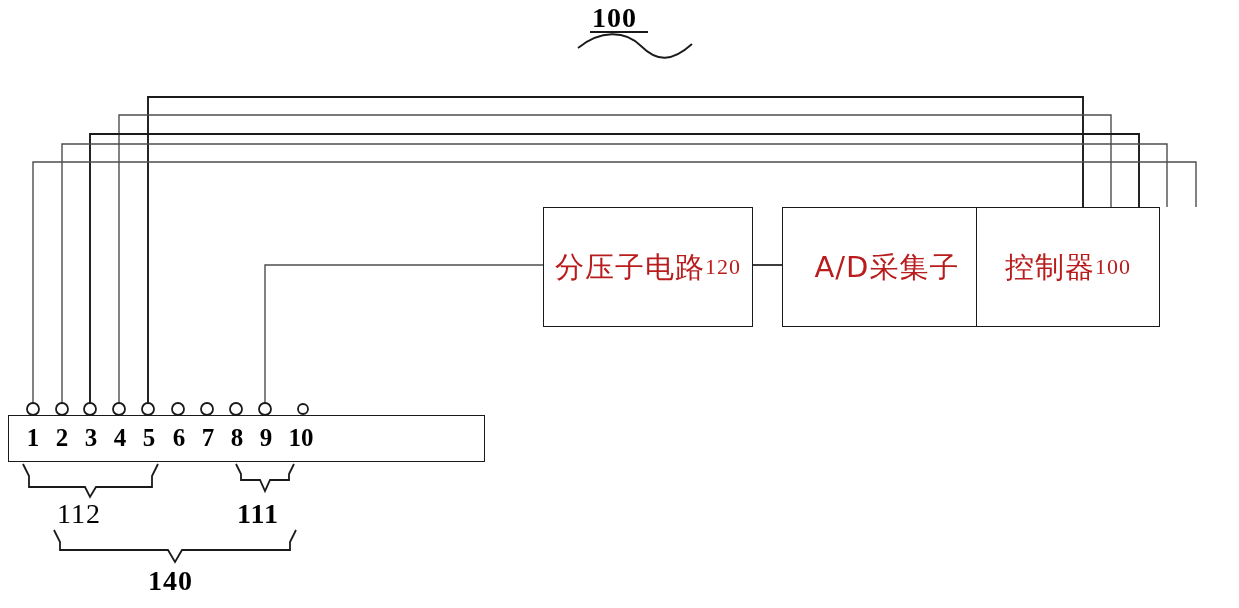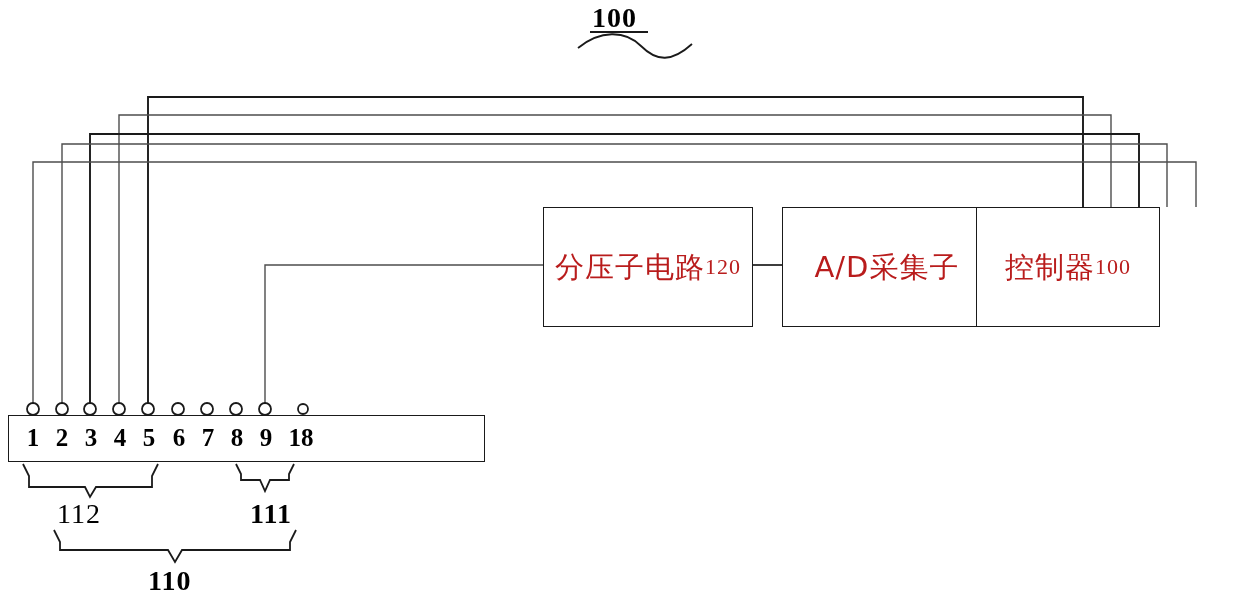--- a/index.html
+++ b/index.html
@@ -53,21 +53,21 @@
     position:absolute;
     font-family:"Liberation Serif", serif;
     font-size:27px;
     color:#000;
     letter-spacing:1px;
     white-space:nowrap;
     font-weight:bold;
   }
   #label-100{left:592px;top:2px;font-size:28px;}
   #label-112{left:57px;top:498px;font-weight:normal;font-size:28px;}
-  #label-111{left:237px;top:498px;font-weight:bold;font-size:28px;margin-left:13px;}
+  #label-111{left:237px;top:498px;font-weight:bold;font-size:28px;}
   #label-110{left:148px;top:565px;font-size:28px;}
 </style>
 </head>
 <body>
 
 <svg id="canvas" viewBox="0 0 1239 608" xmlns="http://www.w3.org/2000/svg">
 
   <path d="M 578 48 C 600 30, 625 30, 641 46 C 657 62, 672 62, 692 44" fill="none" stroke="#1a1a1a" stroke-width="1.8"></path>
   <line x1="590" y1="32" x2="648" y2="32" stroke="#1a1a1a" stroke-width="1.8"></line>
 
@@ -143,18 +143,18 @@
 
 <div class="term-num" style="left:18px">1</div>
 <div class="term-num" style="left:47px">2</div>
 <div class="term-num" style="left:76px">3</div>
 <div class="term-num" style="left:105px">4</div>
 <div class="term-num" style="left:134px">5</div>
 <div class="term-num" style="left:164px">6</div>
 <div class="term-num" style="left:193px">7</div>
 <div class="term-num" style="left:222px">8</div>
 <div class="term-num" style="left:251px">9</div>
-<div class="term-num" style="left:283px;width:36px">18</div>
+<div class="term-num" style="left:283px;width:36px">10</div>
 
 <div class="label-ref" id="label-100">100</div>
 <div class="label-ref" id="label-112">112</div>
 <div class="label-ref" id="label-111">111</div>
-<div class="label-ref" id="label-110">110</div>
+<div class="label-ref" id="label-110">140</div>
 
 </body></html>

